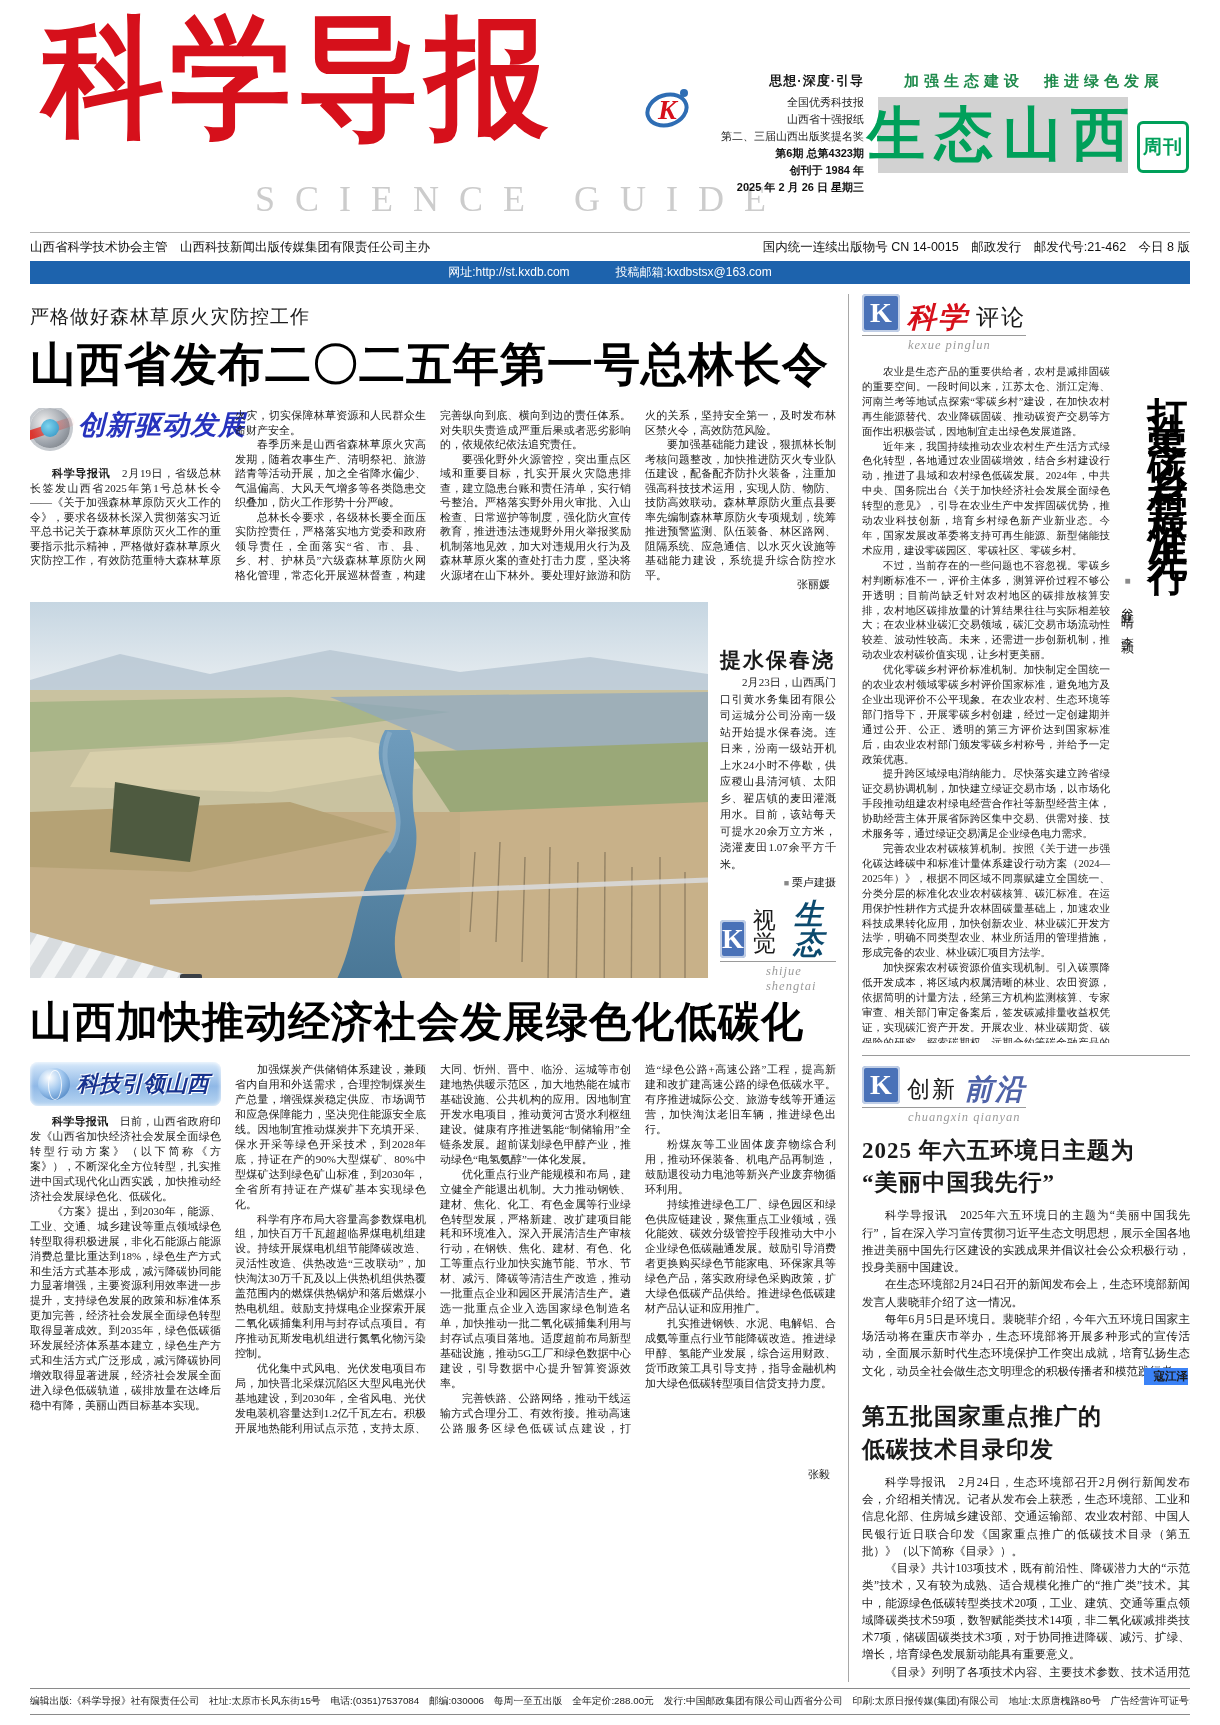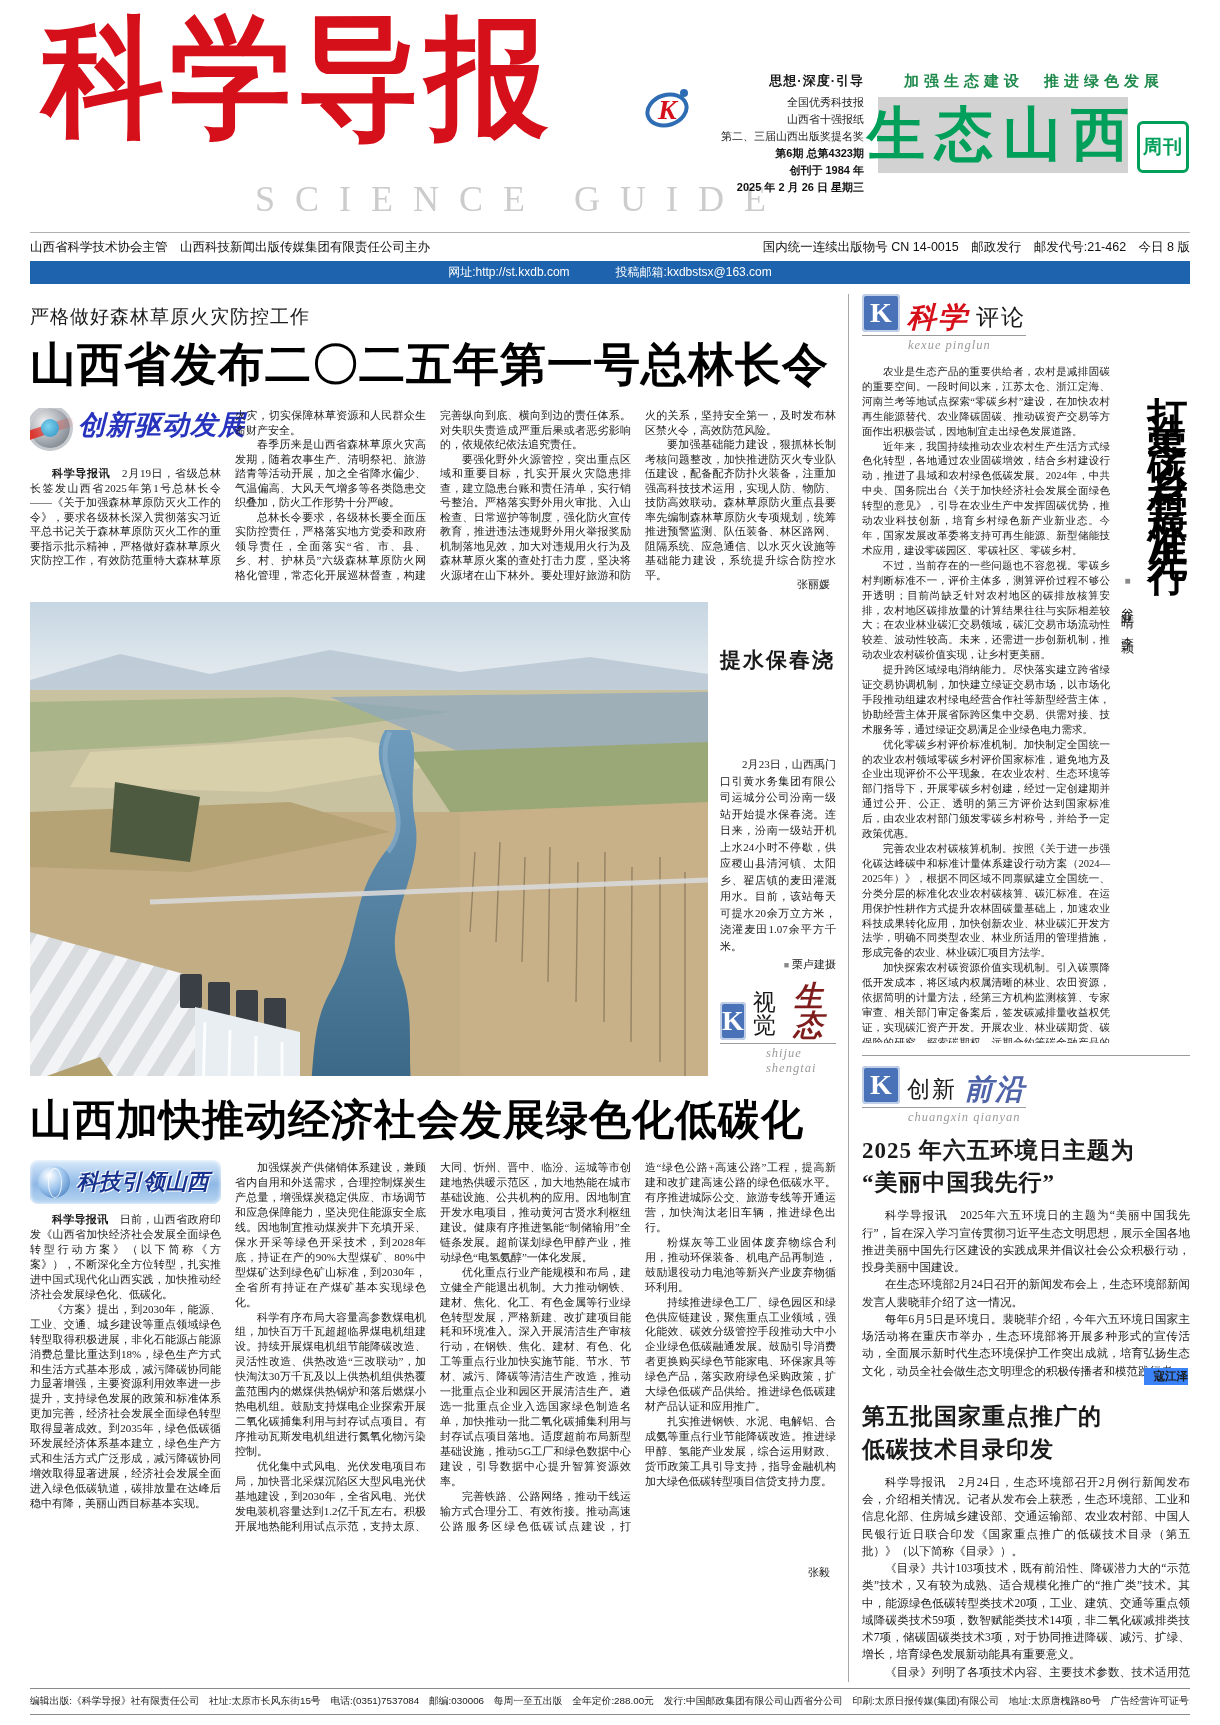--- a/index.html
+++ b/index.html
@@ -64,39 +64,39 @@
   .badge-kj{height:44px;margin:0 0 8px;border-radius:8px;display:flex;align-items:center;padding:0 8px;
             background:linear-gradient(180deg,#d9eafb,#8fb8e6 55%,#b8d6f2);box-shadow:inset 0 0 4px #fff;}
   .globe{width:32px;height:32px;border-radius:50%;flex:0 0 auto;position:relative;
          background:radial-gradient(circle at 35% 30%,#ffffff,#9fc6ee 45%,#2f6cb3);}
   .globe:after{content:"";position:absolute;left:10px;top:2px;width:12px;height:28px;border-radius:50%;
          border:1px solid rgba(255,255,255,.8);}
   .badge-kj-text{margin-left:7px;font-family:"Liberation Sans",sans-serif;font-style:italic;font-weight:900;
          font-size:22px;color:#17338f;white-space:nowrap;text-shadow:1px 1px 0 #fff,-1px -1px 0 #fff;}
 
   
-  .photo-row{display:flex;margin-top:10px;height:474px;}
+  .photo-row{display:flex;margin-top:10px;height:376px;}
   .photo{width:678px;flex:0 0 auto;overflow:hidden;}
   .caption-col{width:116px;margin-left:12px;display:flex;flex-direction:column;}
   .cap-title{font-family:"Liberation Sans",sans-serif;font-weight:900;font-size:21px;letter-spacing:2px;
              margin-top:44px;white-space:nowrap;}
   .cap-text{margin-top:auto;font-size:11px;line-height:1.5;text-align:justify;}
   .cap-text p{margin:0;text-indent:2em;}
   .cap-credit{text-align:right;font-size:11px;margin:3px 0 10px;}
   .cap-credit .sq{color:#888;font-size:9px;}
 
   
   .kbadge{display:inline-block;}
   .kbadge-row{display:flex;align-items:flex-end;gap:7px;padding-bottom:3px;border-bottom:1px solid #9a9a9a;}
   .ksq{width:38px;height:38px;background:#4a72b8;border-radius:4px;box-shadow:inset 0 0 0 2px rgba(255,255,255,.65);
        display:flex;align-items:center;justify-content:center;color:#fff;font-weight:900;font-size:28px;
        font-family:"Liberation Serif",serif;}
   .kb-zh1{font-size:23px;letter-spacing:2px;line-height:1;padding-bottom:3px;}
   .kb-zh2{font-size:29px;font-weight:900;font-style:italic;line-height:1;letter-spacing:2px;}
-  .kb-red{color:#d6101b;} .kb-green{color:#7f1d1d;} .kb-blue{color:#4f63a8;}
+  .kb-red{color:#d6101b;} .kb-green{color:#0c4a6e;} .kb-blue{color:#4f63a8;}
   .kb-pinyin{font-style:italic;color:#9a9a9a;font-size:12.5px;margin:2px 0 0 46px;letter-spacing:1px;}
 
   
   .essay-wrap{display:flex;margin-top:12px;height:678px;overflow:hidden;}
   .essay-text{flex:1;font-size:10.5px;line-height:1.42;text-align:justify;min-width:0;}
   .essay-text p{margin:0;text-indent:2em;}
   .essay-authors{writing-mode:vertical-rl;font-size:13px;letter-spacing:4px;margin:210px 4px 0 8px;color:#222;}
   .essay-authors .sq{color:#8a8a8a;font-size:10px;}
   .essay-headline{writing-mode:vertical-rl;font-weight:900;font-size:40px;letter-spacing:16px;margin-left:4px;
                   line-height:1.15;color:#000;}
@@ -287,22 +287,22 @@
             <span class="kb-zh1">评论</span>
           </div>
           <div class="kb-pinyin">kexue pinglun</div>
         </div>
 
         <div class="essay-wrap">
           <div class="essay-text">
               <p>农业是生态产品的重要供给者，农村是减排固碳的重要空间。一段时间以来，江苏太仓、浙江定海、河南兰考等地试点探索“零碳乡村”建设，在加快农村再生能源替代、农业降碳固碳、推动碳资产交易等方面作出积极尝试，因地制宜走出绿色发展道路。</p>
               <p>近年来，我国持续推动农业农村生产生活方式绿色化转型，各地通过农业固碳增效，结合乡村建设行动，推进了县域和农村绿色低碳发展。2024年，中共中央、国务院出台《关于加快经济社会发展全面绿色转型的意见》，引导在农业生产中发挥固碳优势，推动农业科技创新，培育乡村绿色新产业新业态。今年，国家发展改革委将支持可再生能源、新型储能技术应用，建设零碳园区、零碳社区、零碳乡村。</p>
               <p>不过，当前存在的一些问题也不容忽视。零碳乡村判断标准不一，评价主体多，测算评价过程不够公开透明；目前尚缺乏针对农村地区的碳排放核算安排，农村地区碳排放量的计算结果往往与实际相差较大；在农业林业碳汇交易领域，碳汇交易市场流动性较差、波动性较高。未来，还需进一步创新机制，推动农业农村碳价值实现，让乡村更美丽。</p>
+              <p>优化零碳乡村评价标准机制。加快制定全国统一的农业农村领域零碳乡村评价国家标准，避免地方及企业出现评价不公平现象。在农业农村、生态环境等部门指导下，开展零碳乡村创建，经过一定创建期并通过公开、公正、透明的第三方评价达到国家标准后，由农业农村部门颁发零碳乡村称号，并给予一定政策优惠。</p>
               <p>提升跨区域绿电消纳能力。尽快落实建立跨省绿证交易协调机制，加快建立绿证交易市场，以市场化手段推动组建农村绿电经营合作社等新型经营主体，协助经营主体开展省际跨区集中交易、供需对接、技术服务等，通过绿证交易满足企业绿色电力需求。</p>
-              <p>优化零碳乡村评价标准机制。加快制定全国统一的农业农村领域零碳乡村评价国家标准，避免地方及企业出现评价不公平现象。在农业农村、生态环境等部门指导下，开展零碳乡村创建，经过一定创建期并通过公开、公正、透明的第三方评价达到国家标准后，由农业农村部门颁发零碳乡村称号，并给予一定政策优惠。</p>
               <p>完善农业农村碳核算机制。按照《关于进一步强化碳达峰碳中和标准计量体系建设行动方案（2024—2025年）》，根据不同区域不同禀赋建立全国统一、分类分层的标准化农业农村碳核算、碳汇标准。在运用保护性耕作方式提升农林固碳量基础上，加速农业科技成果转化应用，加快创新农业、林业碳汇开发方法学，明确不同类型农业、林业所适用的管理措施，形成完备的农业、林业碳汇项目方法学。</p>
               <p>加快探索农村碳资源价值实现机制。引入碳票降低开发成本，将区域内权属清晰的林业、农田资源，依据简明的计量方法，经第三方机构监测核算、专家审查、相关部门审定备案后，签发碳减排量收益权凭证，实现碳汇资产开发。开展农业、林业碳期货、碳保险的研究，探索碳期权、远期合约等碳金融产品的研发交易，加快实现农业、林业的碳资源转型。</p>
             </div>
           <div class="essay-authors">
             <span class="sq">■</span>
             <span>谷亚晴　李颖</span>
           </div>
           <div class="essay-headline">打造零碳乡村需标准先行</div>
         </div>
       </section>

